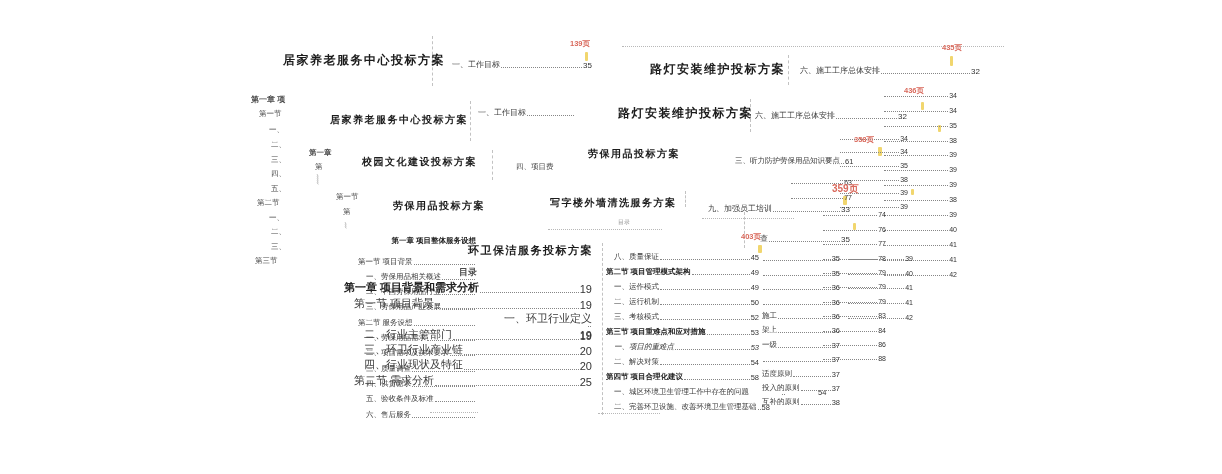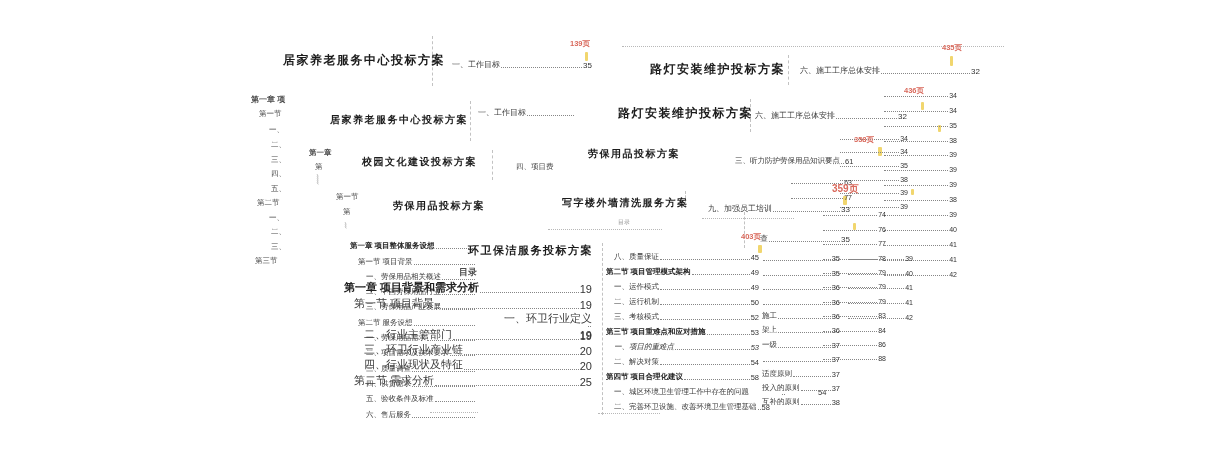--- a/index.html
+++ b/index.html
@@ -392,21 +392,21 @@
         <div class="lead"></div>
         <div class="pg">20</div>
       </div>
       <div class="toc-row" style="height: 15.4px; padding-left: 10px;">
         <div class="t">第二节 需求分析</div>
         <div class="lead"></div>
         <div class="pg">25</div>
       </div>
     </div>
     <div class="tocblock abs" style="left: 350px; top: 236px; width: 126px; font-size: 7.5px;">
-      <div class="toc-row b" style="height: 15.3px;">
+      <div class="toc-row b" style="height: 15.3px; flex-direction: column;">
         <div class="t">第一章 项目整体服务设想</div>
         <div class="lead"></div>
       </div>
       <div class="toc-row" style="height: 15.3px; padding-left: 8px;">
         <div class="t">第一节 项目背景</div>
         <div class="lead"></div>
       </div>
       <div class="toc-row" style="height: 15.3px; padding-left: 16px;">
         <div class="t">一、劳保用品相关概述</div>
         <div class="lead"></div>
@@ -448,21 +448,21 @@
         <div class="lead"></div>
       </div>
     </div>
     <div class="title abs" style="left: 283px; top: 52px; font-size: 12px;">居家养老服务中心投标方案</div>
     <div class="title abs" style="left: 330px; top: 113px; font-size: 10px;">居家养老服务中心投标方案</div>
     <div class="title abs" style="left: 650px; top: 61px; font-size: 12px;">路灯安装维护投标方案</div>
     <div class="title abs" style="left: 618px; top: 105px; font-size: 12px;">路灯安装维护投标方案</div>
     <div class="title abs" style="left: 362px; top: 155px; font-size: 10px;">校园文化建设投标方案</div>
     <div class="title abs" style="left: 588px; top: 147px; font-size: 10px;">劳保用品投标方案</div>
     <div class="title abs" style="left: 393px; top: 199px; font-size: 10px;">劳保用品投标方案</div>
-    <div class="title abs" style="left: 562px; top: 196px; font-size: 10px;">写字楼外墙清洗服务方案</div>
+    <div class="title abs" style="left: 550px; top: 196px; font-size: 10px;">写字楼外墙清洗服务方案</div>
     <div class="title abs" style="left: 468px; top: 243px; font-size: 11px;">环卫保洁服务投标方案</div>
     <div class="red abs" style="left: 570px; top: 39px; font-size: 7.5px; color: rgb(217, 105, 92);">139页</div>
     <div class="red abs" style="left: 942px; top: 43px; font-size: 7.5px; color: rgb(217, 105, 92);">435页</div>
     <div class="red abs" style="left: 904px; top: 86px; font-size: 7.5px; color: rgb(217, 105, 92);">436页</div>
     <div class="red abs" style="left: 854px; top: 135px; font-size: 7.5px; color: rgb(217, 105, 92);">358页</div>
     <div class="red abs" style="left: 832px; top: 182px; font-size: 10px; color: rgb(217, 105, 92);">359页</div>
     <div class="red abs" style="left: 741px; top: 232px; font-size: 7.5px; color: rgb(217, 105, 92);">403页</div>
     <div class="frag abs" style="left: 251px; top: 94px; font-size: 8px; font-weight: bold;">第一章 项</div>
     <div class="frag abs" style="left: 259px; top: 109px; font-size: 7.5px;">第一节</div>
     <div class="frag abs" style="left: 269px; top: 125px; font-size: 7.5px;">一、</div>

